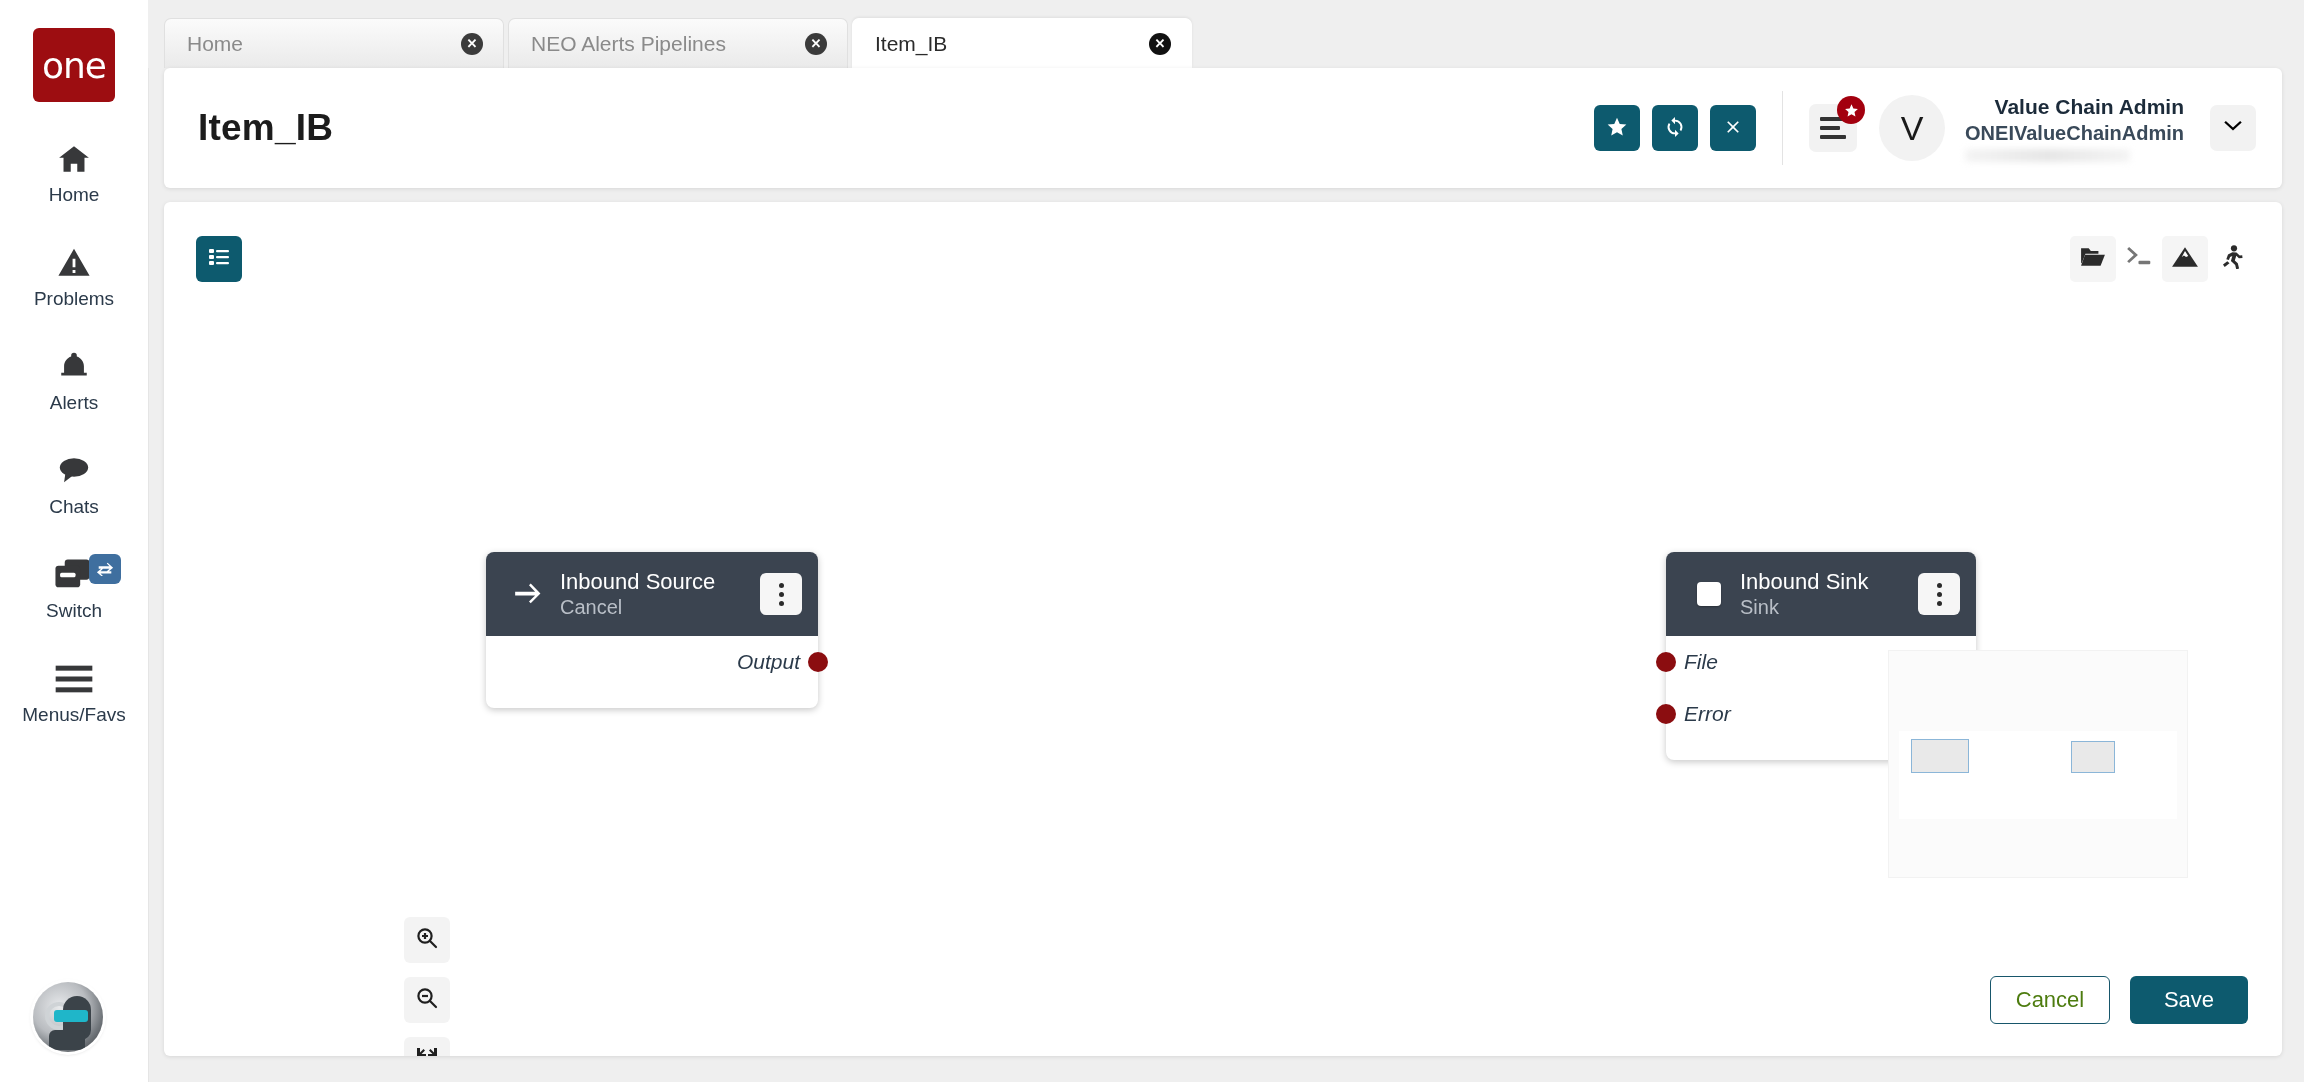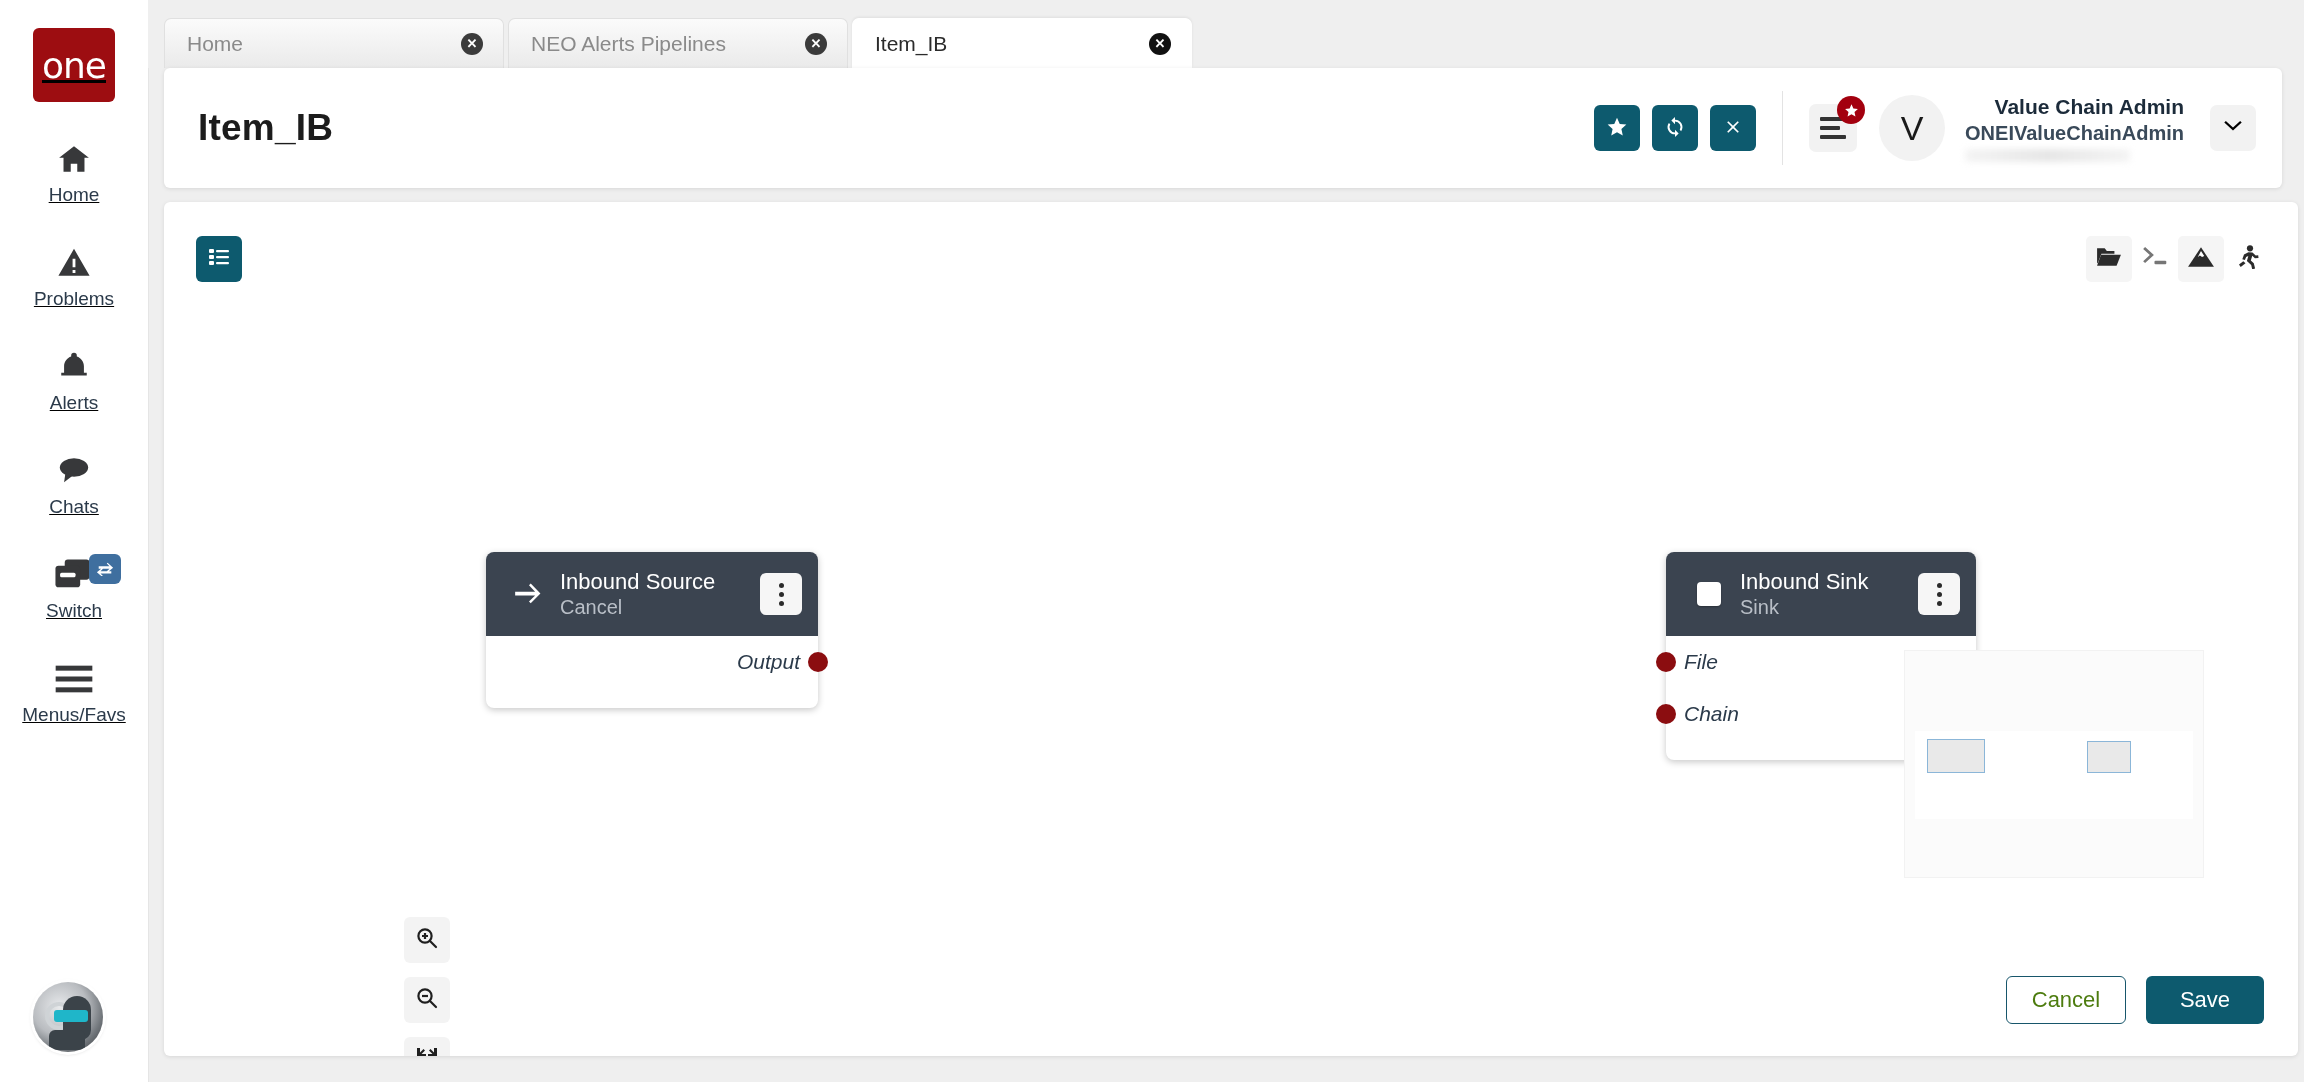--- a/index.html
+++ b/index.html
@@ -13,21 +13,20 @@
   
   #app { display: flex; width: 2304px; height: 1082px; }
 
   .sidebar {
     width: 148px; height: 1082px;
     background: #ffffff;
     display: flex; flex-direction: column; align-items: center;
     flex: 0 0 148px;
     position: relative;
     box-shadow: 1px 0 0 rgba(0,0,0,.04);
-    text-decoration: underline;
   }
   .logo {
     width: 82px; height: 74px;
     background: #9d0d11;
     border-radius: 6px;
     margin-top: 28px;
     display: flex; align-items: center; justify-content: center;
   }
   .logo-text {
     color: #fff; font-size: 36px; letter-spacing: -1px;
@@ -170,21 +169,21 @@
     filter: blur(3px);
   }
   .caret {
     width: 46px; height: 46px; border-radius: 7px; background:#f2f2f2;
     display:flex; align-items:center; justify-content:center;
     margin-left: 26px; margin-right: 26px; cursor:pointer;
   }
 
   
   .canvas-card {
-    margin: 14px 6px 0 16px;
+    margin: 14px 22px 0 16px;
     background:#ffffff;
     border-radius: 6px;
     flex: 1;
     box-shadow: 0 1px 4px rgba(0,0,0,.10);
     position: relative;
     overflow: hidden;
     margin-bottom: 26px;
   }
   .list-toggle {
     position:absolute; left: 32px; top: 34px;
@@ -547,21 +546,21 @@
               <i></i>
             </div>
         </div>
         <div class="node-body">
           <div class="port-row">
             <span class="port-dot left"></span>
             <span class="port-label">File</span>
           </div>
           <div class="port-row">
             <span class="port-dot left"></span>
-            <span class="port-label">Chain</span>
+            <span class="port-label">Error</span>
           </div>
           <div class="node-bottom-pad"></div>
         </div>
       </div>
 
       <div class="zoom-tools">
         <div class="ztool">
           <span>
             <svg width="24" height="24" viewBox="0 0 24 24" fill="none" stroke="#1f1f1f" stroke-width="2.2">
               <circle cx="10" cy="10" r="6.6"></circle>

